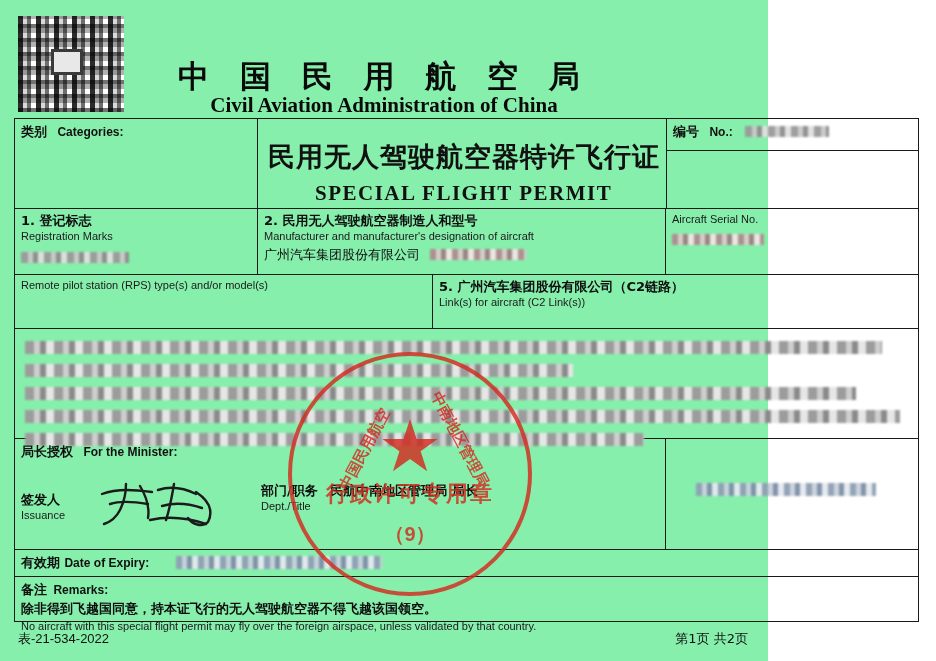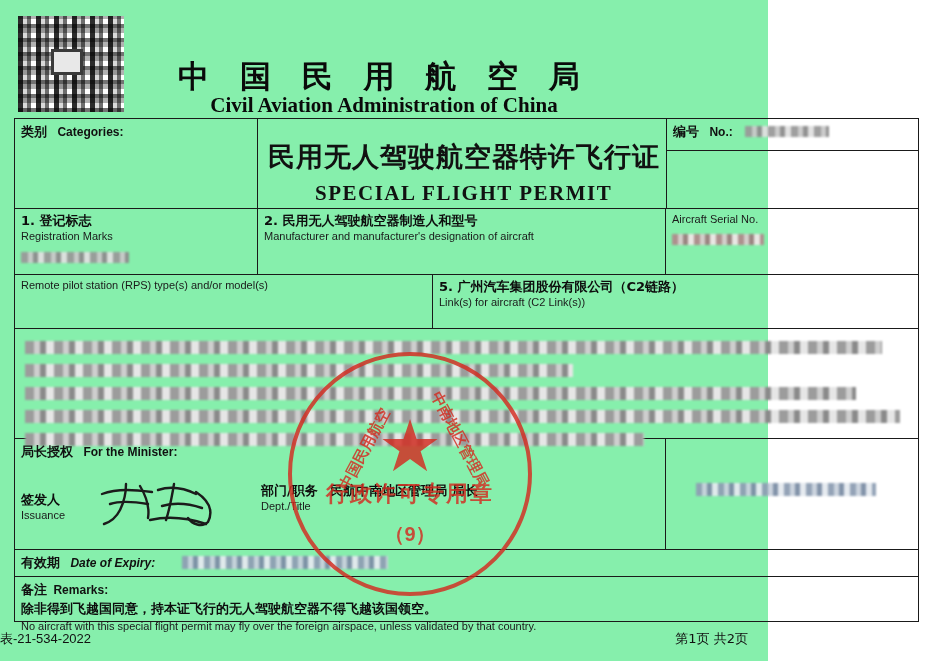--- a/index.html
+++ b/index.html
@@ -219,21 +219,21 @@
     left: 96px;
     top: 480px;
     width: 130px;
     height: 48px;
     pointer-events: none;
   }
 
   
   .footer-left {
     position: absolute;
-    left: 0;
+    left: 18px;
     top: 630px;
     font-size: 13px;
     font-family: "Liberation Sans", sans-serif;
   }
   .footer-right {
     position: absolute;
     right: 20px;
     top: 630px;
     font-size: 13px;
     font-family: "DejaVu Sans", "Liberation Sans", sans-serif;
@@ -277,20 +277,24 @@
         <span class="redact" style="width:108px;"></span>
       </div>
     </div>
 
     <div class="cell bb br" style="left:243px; top:90px; width:408px; height:66px;">
       <div class="lbl-zh">
         <span>2.</span>
         <span>民用无人驾驶航空器制造人和型号</span>
       </div>
       <div class="lbl-en">Manufacturer and manufacturer's designation of aircraft</div>
+      <div style="margin-top:2px;">
+        <span class="lbl-zh" style="font-weight:normal;">广州汽车集团股份有限公司</span>
+        <span class="redact warm" style="width:96px; margin-left:6px;"></span>
+      </div>
     </div>
 
     <div class="cell bb" style="left:651px; top:90px; width:253px; height:66px;">
       <div class="lbl-en">Aircraft Serial No.</div>
       <div style="margin-top:4px;">
         <span class="redact warm" style="width:92px;"></span>
       </div>
     </div>
 
     <div class="cell bb br" style="left:0; top:156px; width:418px; height:54px;">
@@ -334,21 +338,21 @@
     </div>
 
     <div class="cell" style="left:651px; top:320px; width:253px; height:110px;">
       <div style="margin-top:38px; padding-left:24px;">
         <span class="redact blue tall" style="width:180px;"></span>
       </div>
     </div>
 
     <div class="cell bt bb" style="left:0; top:430px; width:904px; height:28px;">
       <span class="inline-zh">有效期</span>
-      <span class="inline-en" style="margin-left:6px;font-style:italic;">Date of Expiry:</span>
+      <span class="inline-en" style="">Date of Expiry:</span>
       <span class="redact blue tall" style="width:206px; margin-left:22px;"></span>
     </div>
 
     <div class="cell" style="left:0; top:458px; width:904px; height:45px;">
       <div>
         <span class="inline-zh">备注</span>
         <span class="inline-en" style="margin-left:2px;">Remarks:</span>
       </div>
       <div class="lbl-zh" style="margin-top:1px;">除非得到飞越国同意，持本证飞行的无人驾驶航空器不得飞越该国领空。</div>
       <div class="lbl-en" style="margin-top:2px;">No aircraft with this special flight permit may fly over the foreign airspace, unless validated by that country.</div>

